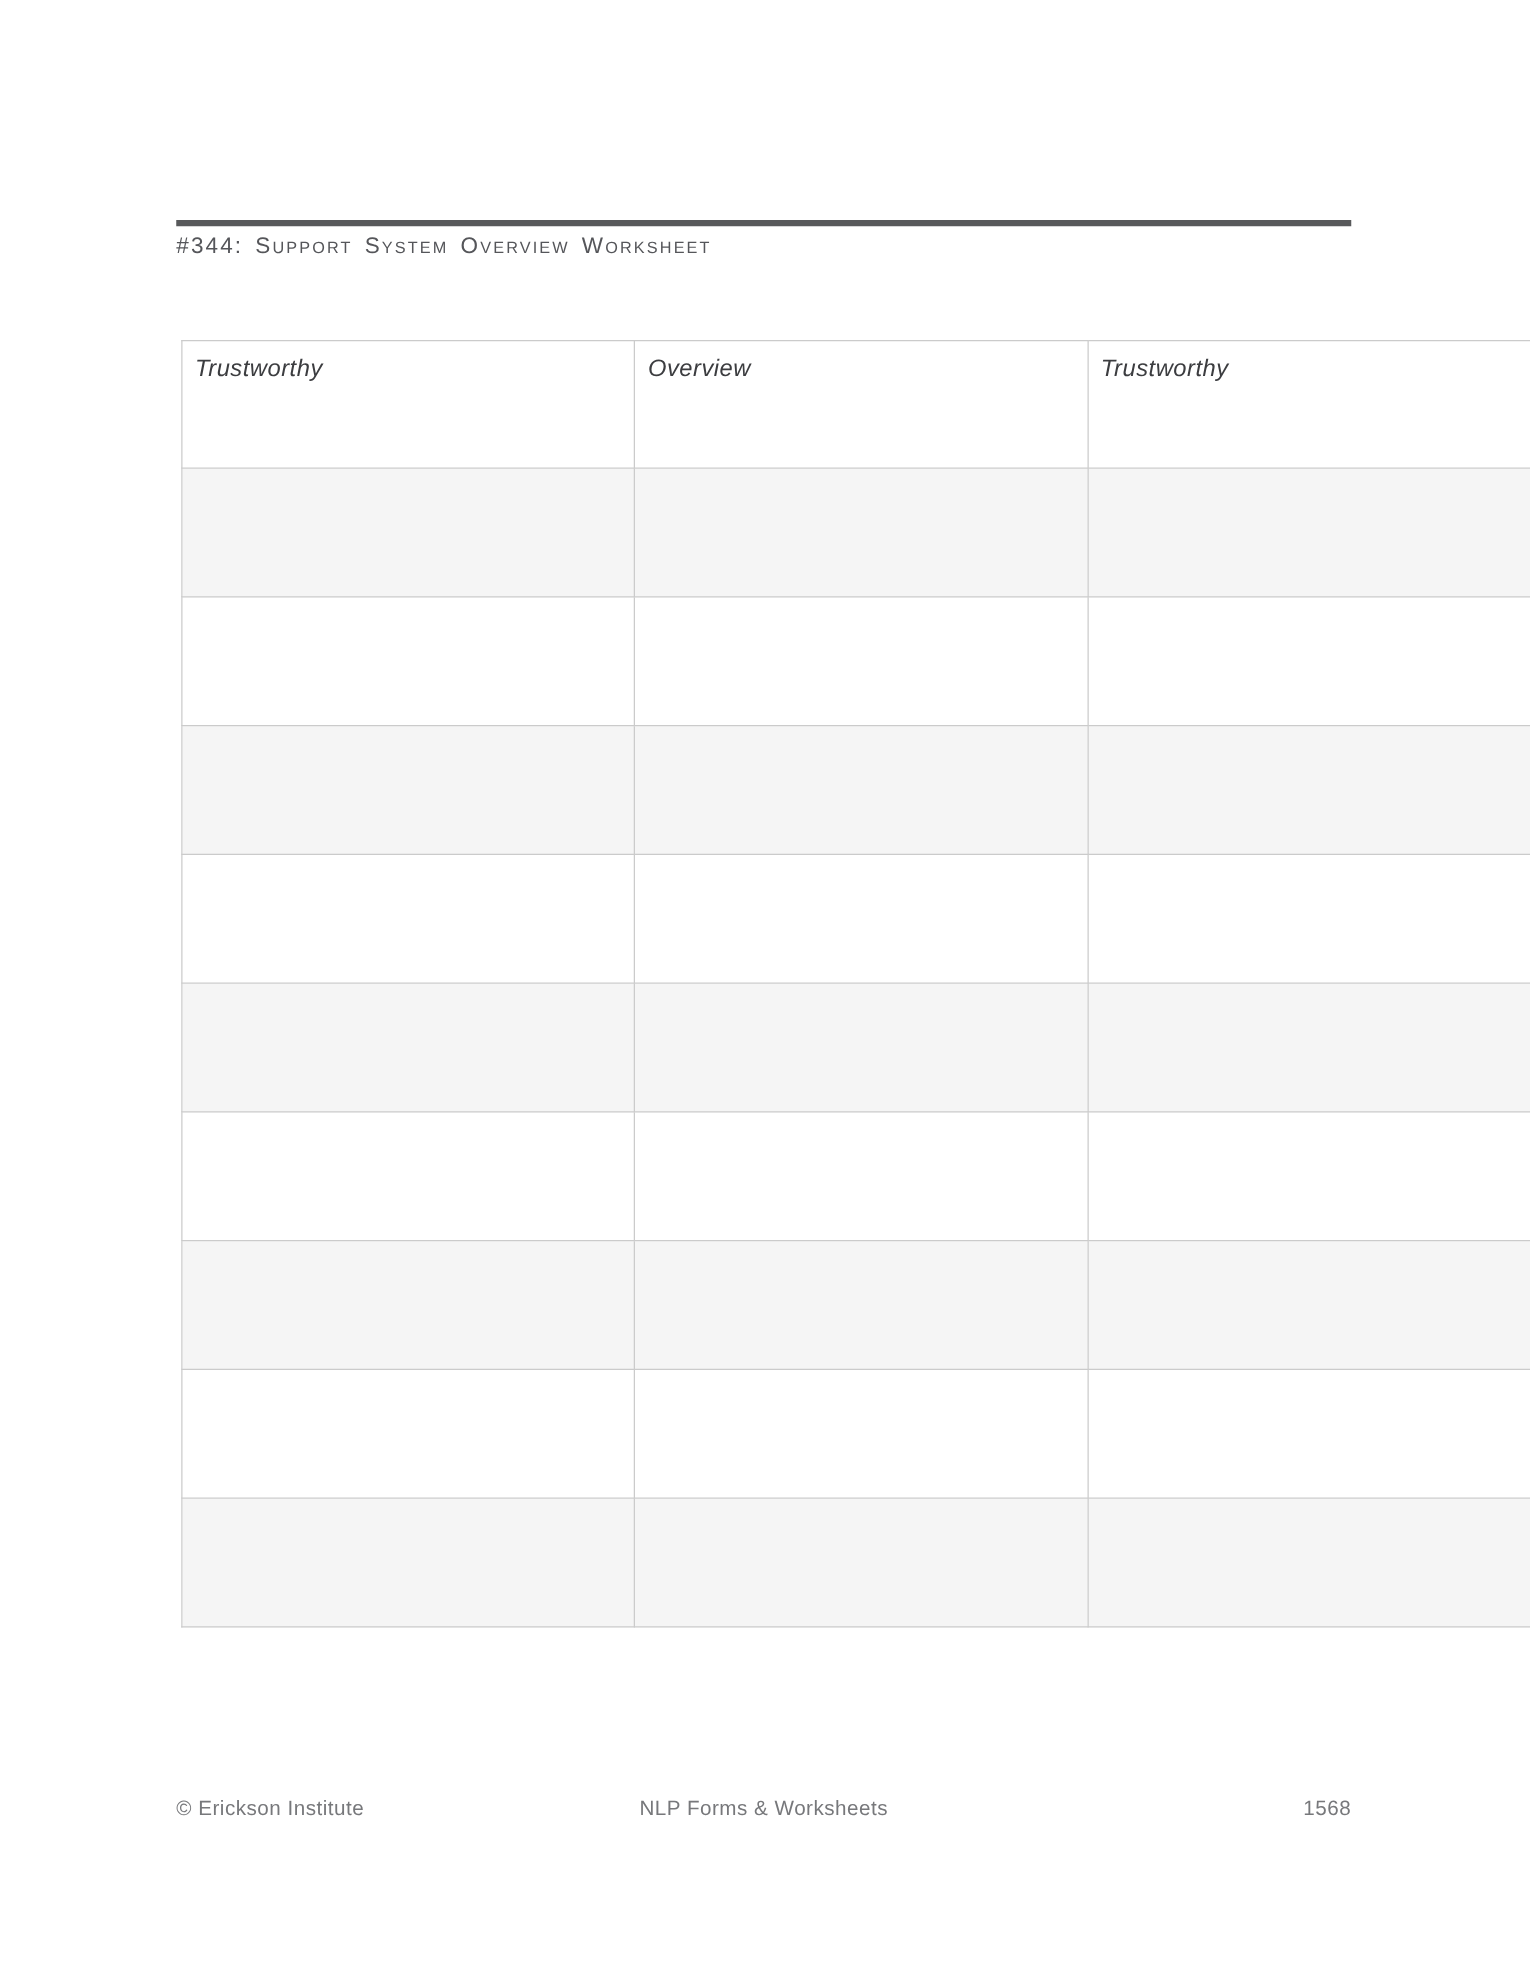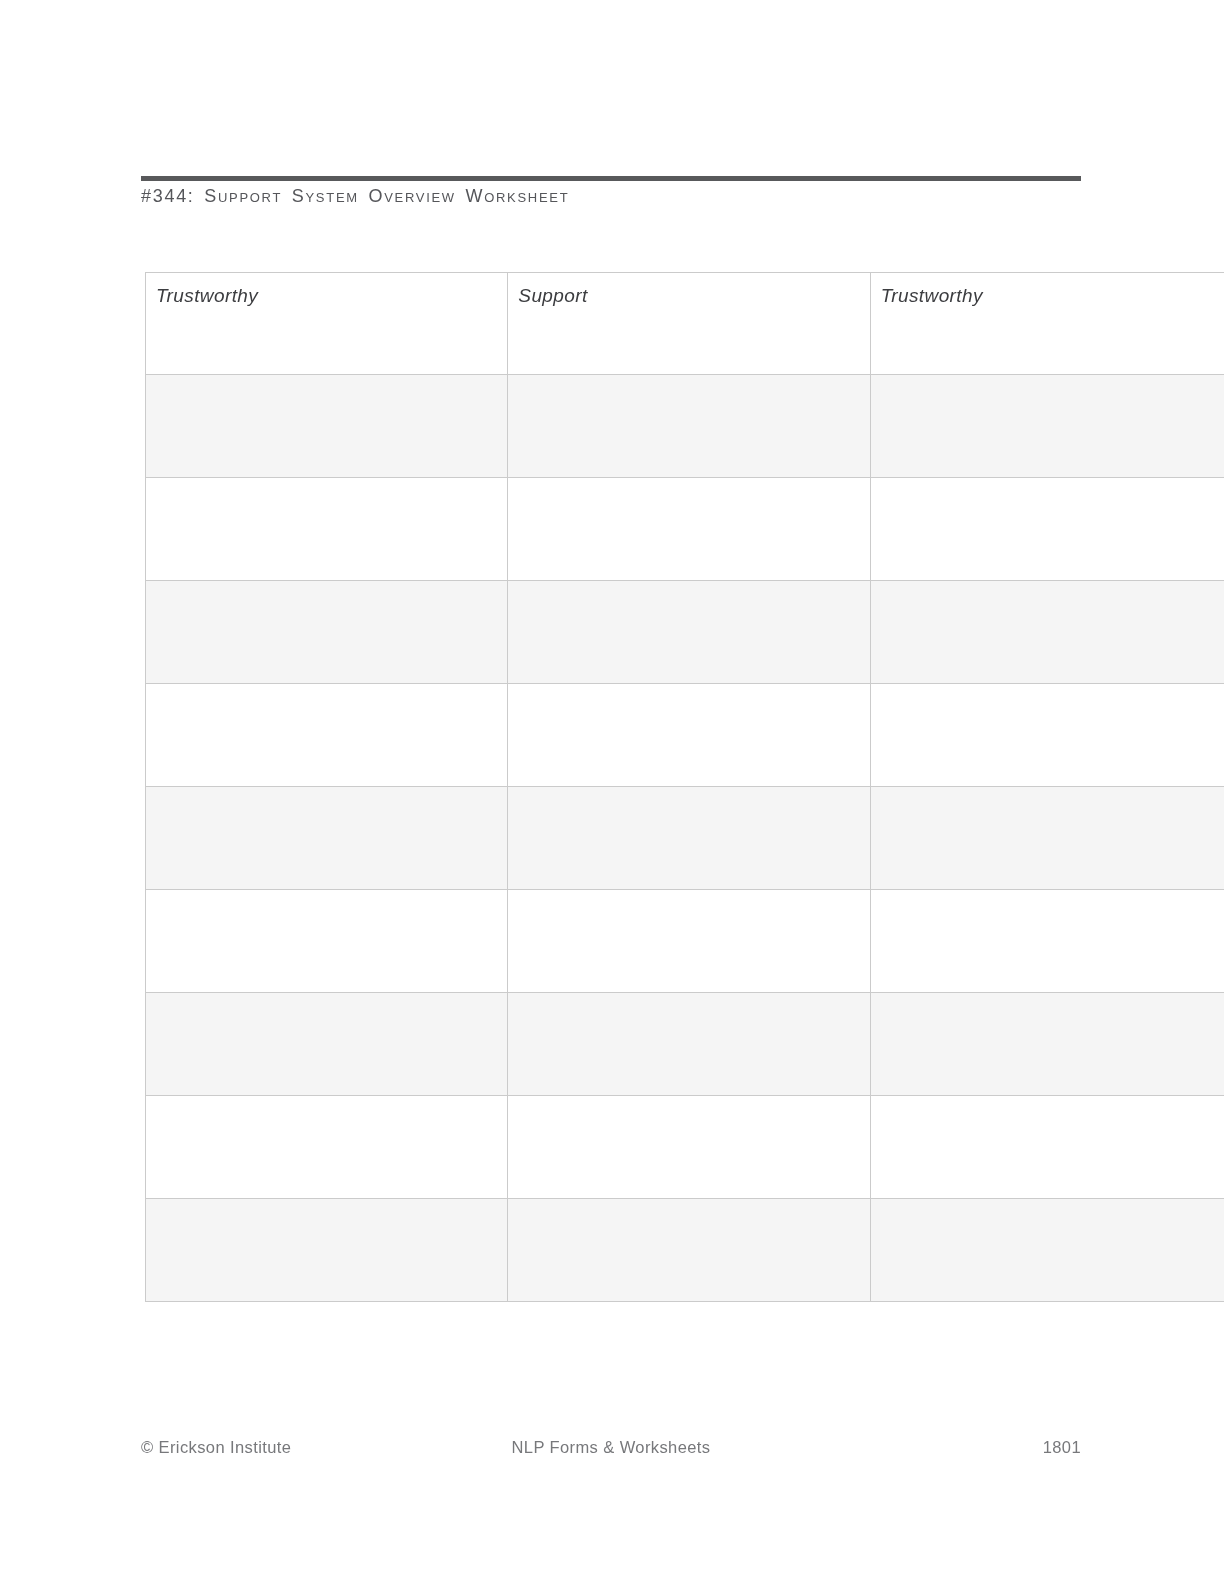--- a/index.html
+++ b/index.html
@@ -91,21 +91,21 @@
 <div>
 
   <div class="title-rule"></div>
 
   <h1 class="page-title">#344: Support System Overview Worksheet</h1>
 
   <table class="worksheet">
     <thead>
       <tr>
         <th>Trustworthy</th>
-        <th>Support</th>
+        <th>Overview</th>
         <th>Trustworthy</th>
       </tr>
     </thead>
     <tbody>
         <tr class="shaded">
           <td></td>
           <td></td>
           <td></td>
         </tr>
         <tr>
@@ -147,16 +147,16 @@
           <td></td>
           <td></td>
           <td></td>
         </tr>
       </tbody>
   </table>
 
   <div class="footer">
     <span class="f-left">© Erickson Institute</span>
     <span class="f-center">NLP Forms &amp; Worksheets</span>
-    <span class="f-right">1801</span>
+    <span class="f-right">1568</span>
   </div>
 
 </div>
 
 </body></html>

